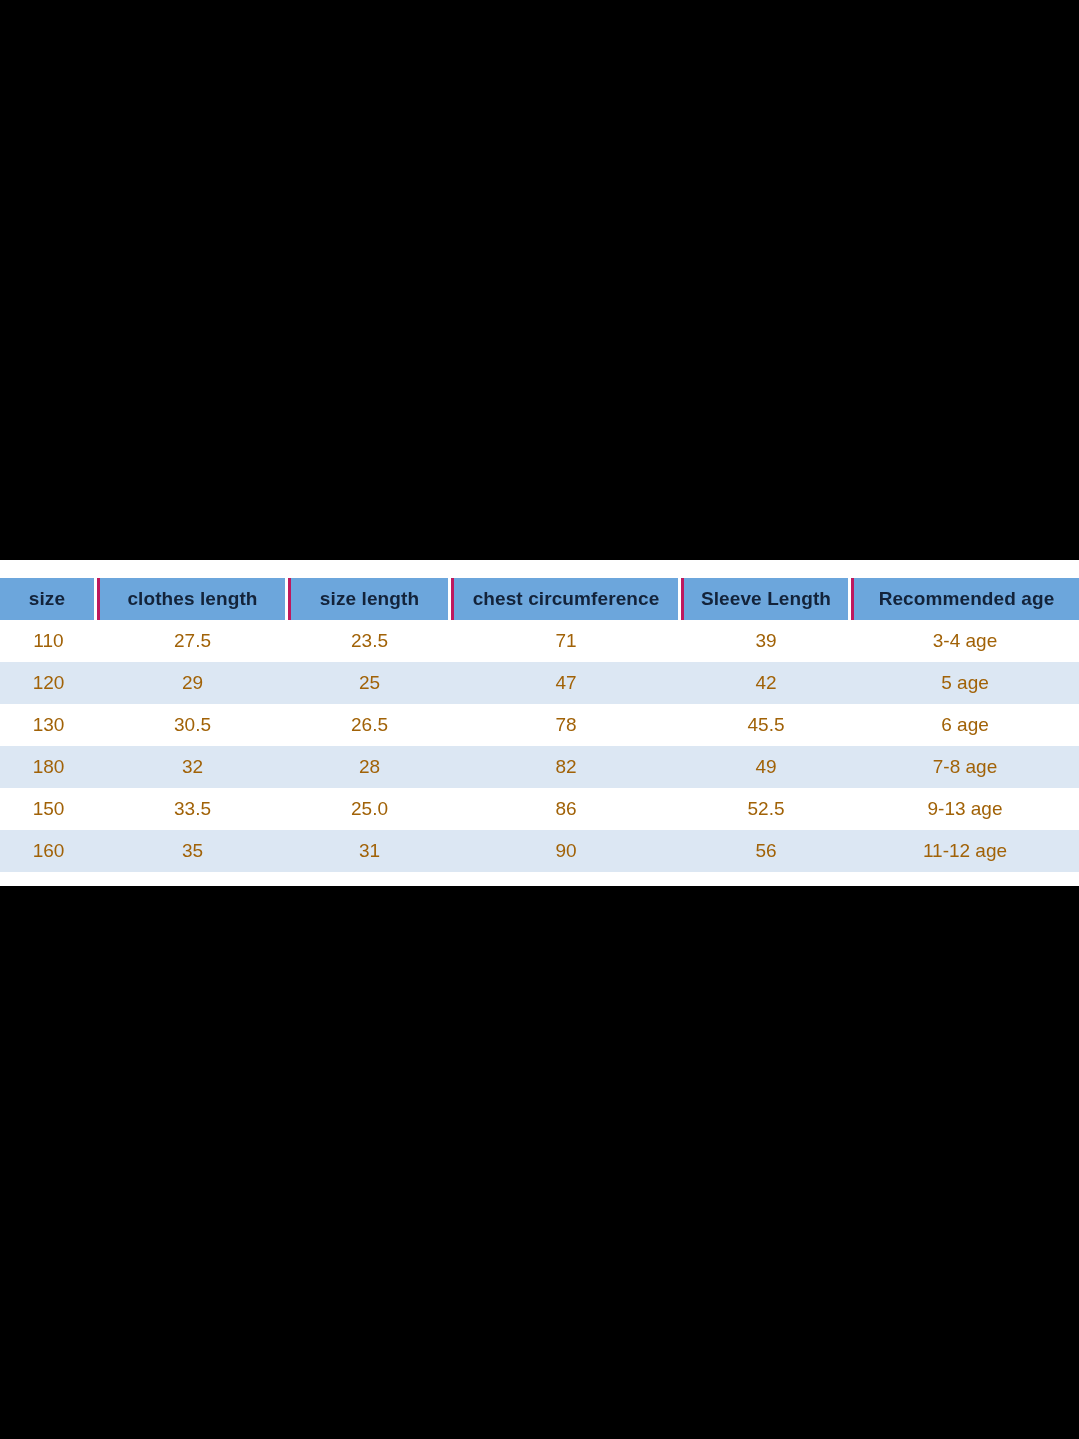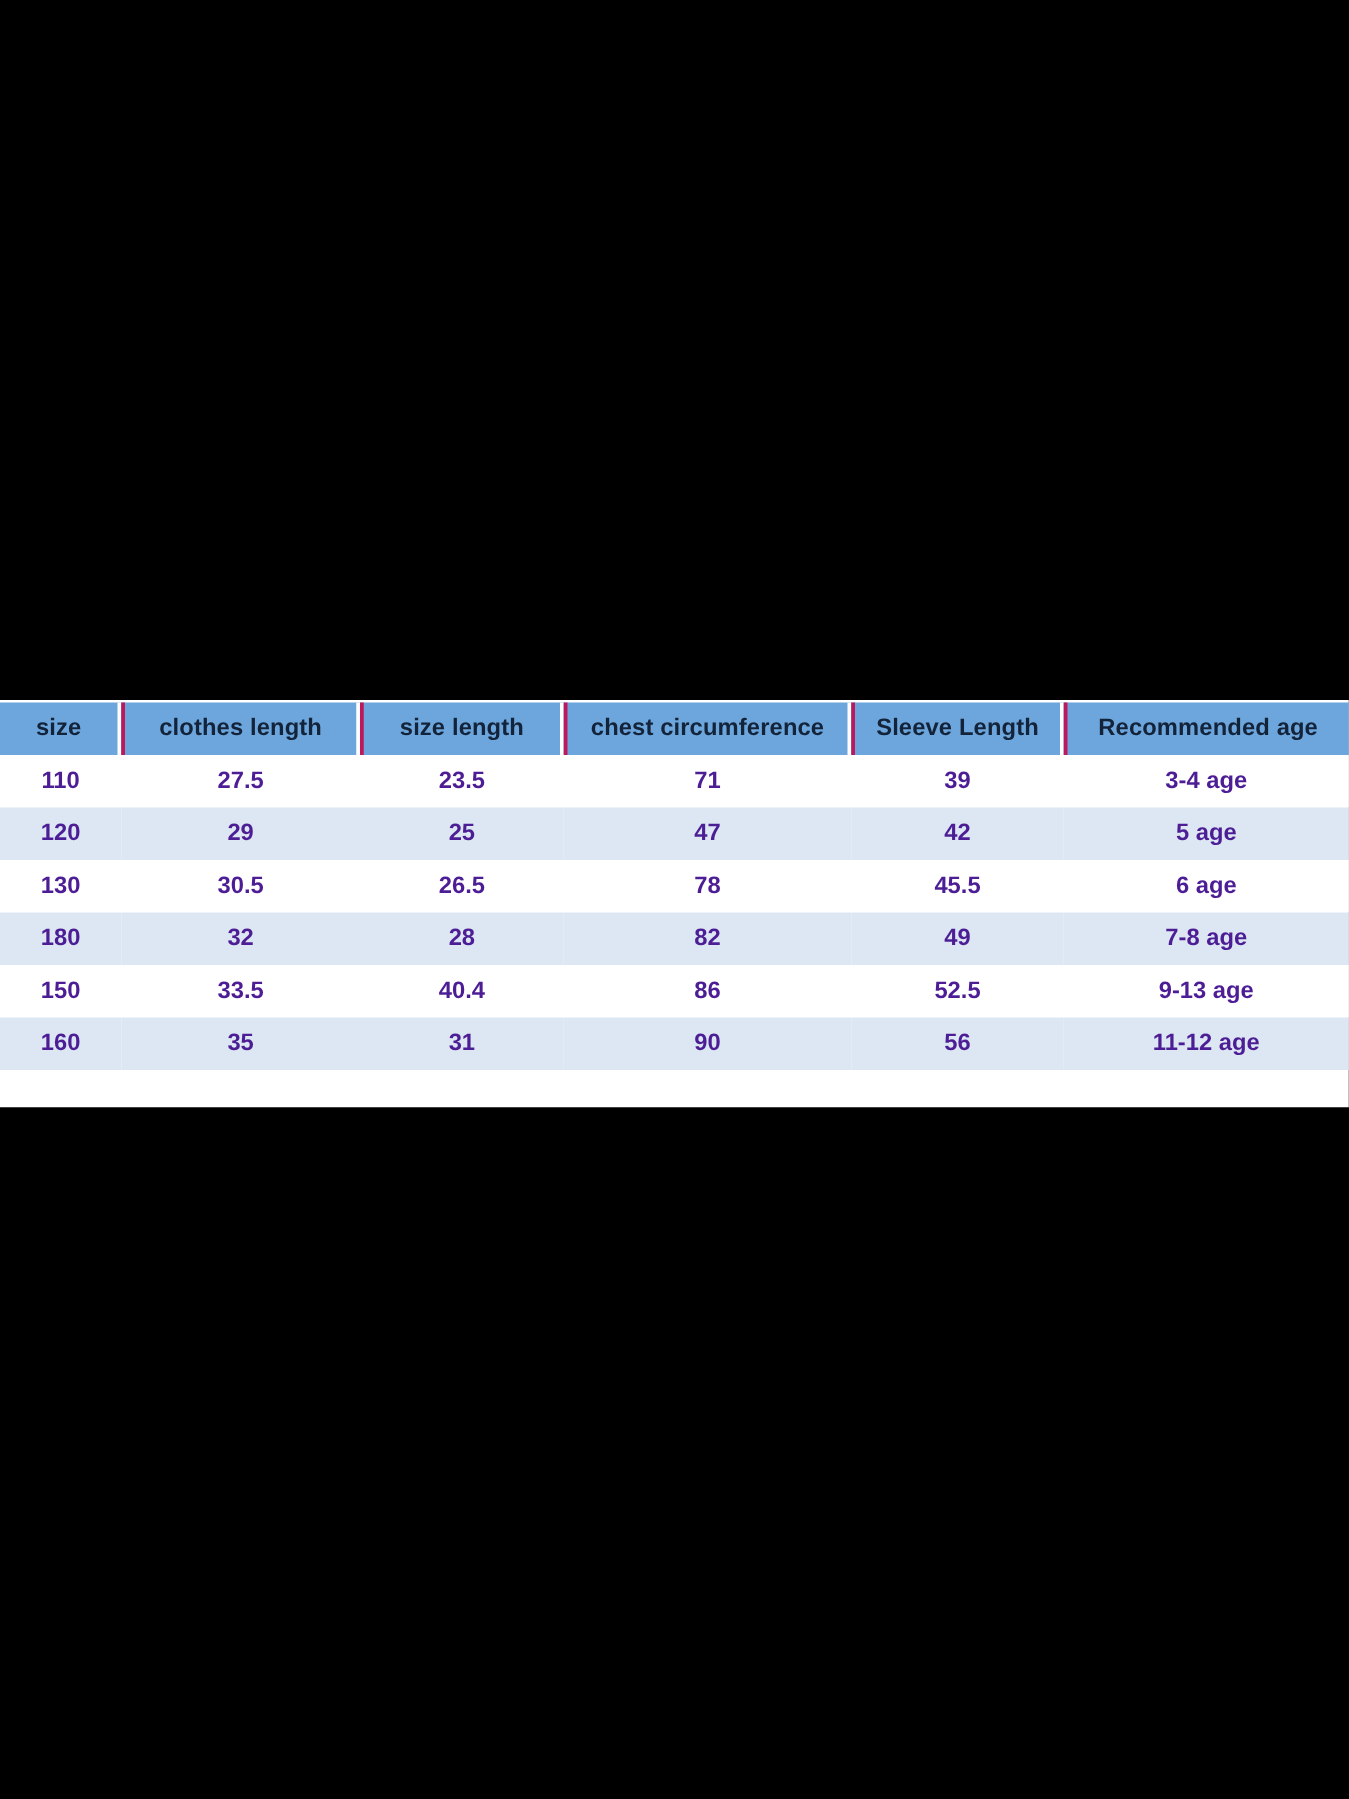--- a/index.html
+++ b/index.html
@@ -34,21 +34,21 @@
 
   
   .table-band {
     position: absolute;
     left: 0;
     top: 560px;
     width: 1079px;
     height: 326px;
     background: #ffffff;
     box-sizing: border-box;
-    padding-top: 2px;
+    padding-top: 18px;
   }
 
   .size-table {
     width: 1079px;
     border-collapse: separate;
     border-spacing: 0;
     table-layout: fixed;
   }
 
   
@@ -70,22 +70,22 @@
     overflow: hidden;
   }
   .size-table thead th:first-child { border-left: 0; }
   .size-table thead th:last-child  { border-right: 0; }
 
   
   .size-table tbody td {
     height: 42px;
     line-height: 42px;
     font-size: 19px;
-    font-weight: 700;
-    color: #4c1d95;
+    font-weight: 400;
+    color: #a16207;
     text-align: center;
     vertical-align: middle;
     padding: 0 4px;
     white-space: nowrap;
     box-sizing: border-box;
     overflow: hidden;
   }
   .size-table tbody tr:nth-child(odd)  td { background: #ffffff; }
   .size-table tbody tr:nth-child(even) td { background: #dce7f3; }
 
@@ -153,21 +153,21 @@
           <td>180</td>
           <td>32</td>
           <td>28</td>
           <td>82</td>
           <td>49</td>
           <td>7-8 age</td>
         </tr>
         <tr>
           <td>150</td>
           <td>33.5</td>
-          <td>40.4</td>
+          <td>25.0</td>
           <td>86</td>
           <td>52.5</td>
           <td>9-13 age</td>
         </tr>
         <tr>
           <td>160</td>
           <td>35</td>
           <td>31</td>
           <td>90</td>
           <td>56</td>

